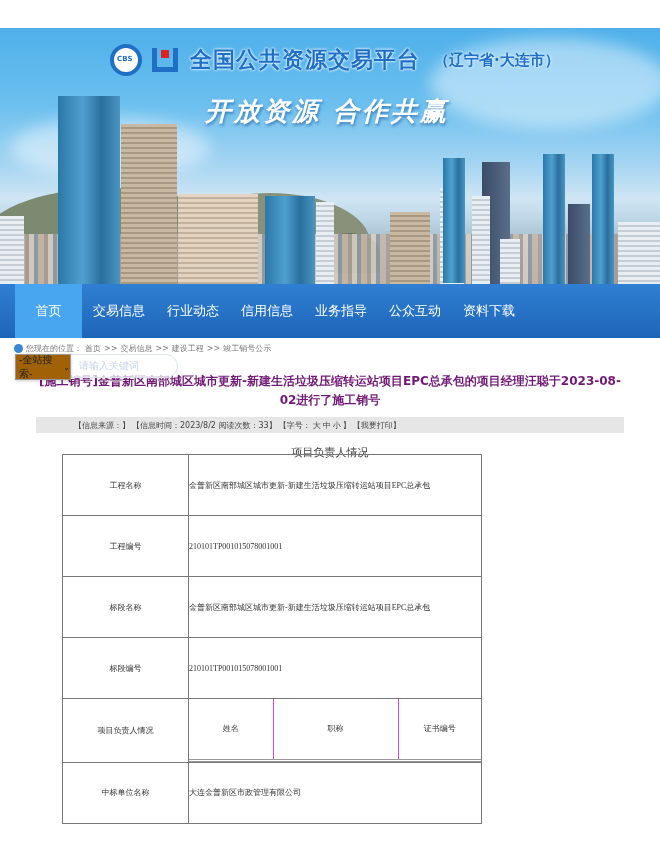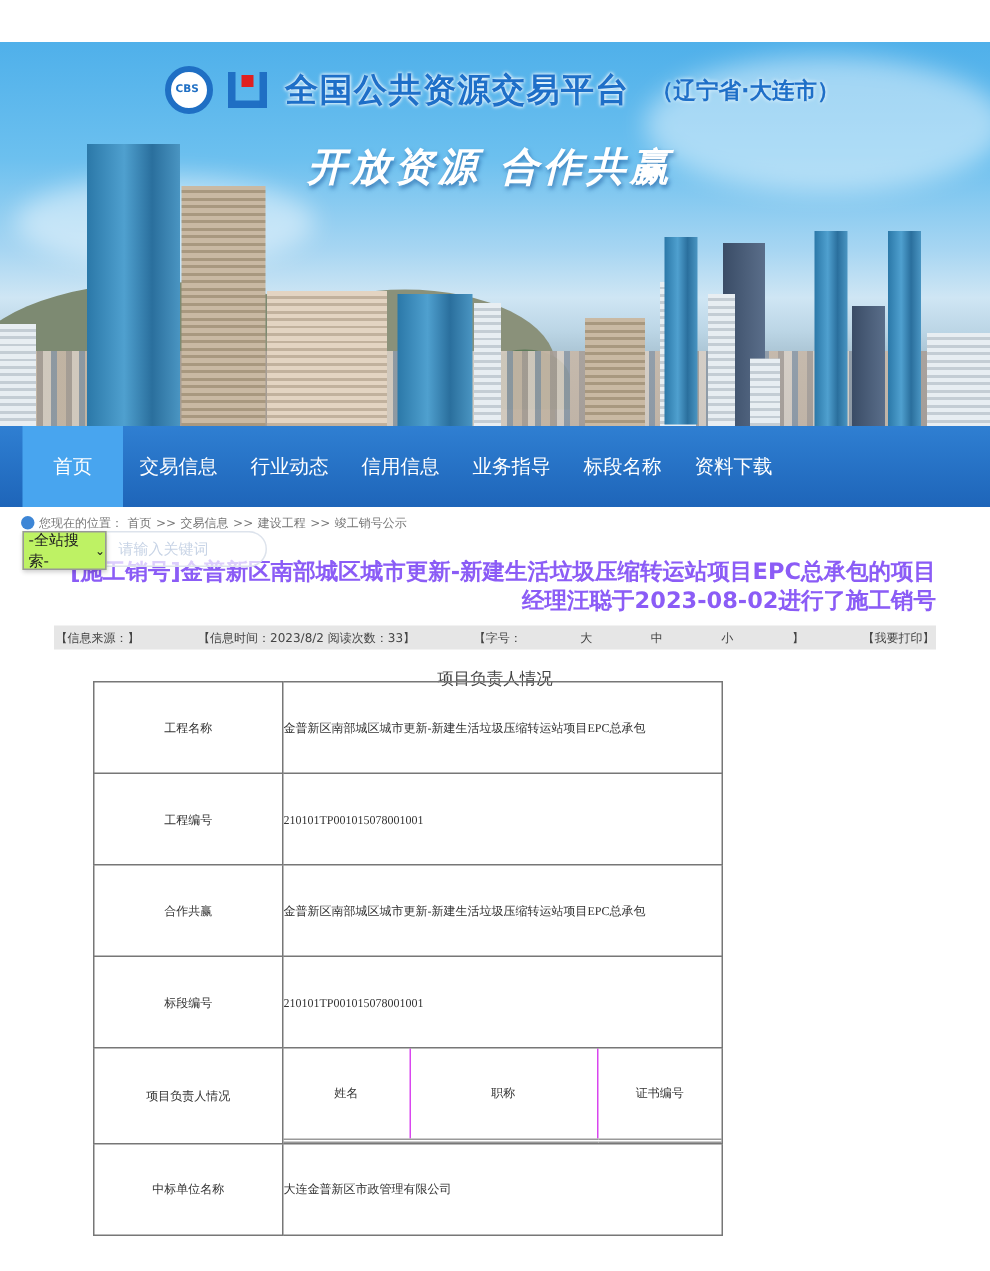--- a/index.html
+++ b/index.html
@@ -28,25 +28,25 @@
   .logo-sj .red { position: absolute; left: 9px; top: 4px; width: 8px; height: 8px; background: #e02020; }
   .site-title { font-size: 22px; font-weight: bold; color: #1e6fc8; letter-spacing: 1px; text-shadow: 0 0 3px #fff, 0 0 2px #fff; }
   .site-sub { font-size: 15px; font-weight: bold; color: #1e6fc8; text-shadow: 0 0 3px #fff; margin-left: 4px; }
   .slogan { position: absolute; top: 66px; left: 205px; font-size: 26px; font-weight: bold; font-style: italic; color: #ffffff; letter-spacing: 3px; text-shadow: 1px 2px 3px rgba(20,80,150,0.6); }
   .nav { position: absolute; left: 0; right: 0; bottom: 0; height: 54px; background: linear-gradient(180deg, #2f7fd2, #1e65b9); display: flex; align-items: center; }
   .nav-item { height: 54px; display: flex; align-items: center; justify-content: center; color: #ffffff; font-size: 13px; padding: 0 11px; cursor: pointer; }
   .nav-item.active { background: #48a5ef; width: 67px; margin-left: 15px; padding: 0; }
   .crumb-area { position: relative; height: 30px; }
   .crumb { position: absolute; left: 14px; top: 5px; font-size: 8px; color: #777; display: flex; gap: 3px; align-items: center; }
   .crumb .pin { width: 9px; height: 9px; border-radius: 50%; background: #3d86d6; display: inline-block; }
-  .search-select { position: absolute; left: 15px; top: 16px; height: 26px; width: 56px; border: 1px solid #999; background: #bef264; font-size: 10px; color: #222; display: flex; align-items: center; padding-left: 3px; box-shadow: 0 1px 3px rgba(0,0,0,0.2); z-index: 2; }
+  .search-select { position: absolute; left: 15px; top: 16px; height: 26px; width: 56px; border: 1px solid #999; background: #a16207; font-size: 10px; color: #222; display: flex; align-items: center; padding-left: 3px; box-shadow: 0 1px 3px rgba(0,0,0,0.2); z-index: 2; }
   .search-select .caret { font-size: 8px; margin-left: 3px; }
   .search-input { position: absolute; left: 70px; top: 16px; height: 24px; width: 108px; border: 1px solid #dde3ec; border-radius: 0 12px 12px 0; font-size: 10px; color: #c8d4e6; padding-left: 8px; display: flex; align-items: center; background: rgba(255,255,255,0.7); z-index: 1; }
-  .article-title { text-align: right; font-size: 15px; font-weight: bold; color: #8b5cf6; line-height: 19px; padding: 4px 36px 0; }
-  .meta-bar { margin: 7px 36px 0; height: 16px; background: #e6e6e6; font-size: 8px; color: #444; display: flex; align-items: center; justify-content: space-between; }
+  .article-title { text-align: center; font-size: 12px; font-weight: bold; color: #701a75; line-height: 19px; padding: 4px 36px 0; }
+  .meta-bar { margin: 7px 36px 0; height: 16px; background: #e6e6e6; font-size: 8px; color: #444; display: flex; align-items: center; justify-content: flex-start; padding-left: 37px; }
   .meta-bar span { margin: 0 1px; }
   .meta-bar .lnk { cursor: pointer; }
   .doc-heading { text-align: center; font-family: "DejaVu Serif", serif; font-size: 11px; color: #444; margin-top: 12px; }
   table.info { position: absolute; left: 62px; top: 454px; width: 420px; border-collapse: collapse; font-size: 8px; color: #333; }
   table.info td { border: 1px solid #777; height: 61px; vertical-align: middle; }
   table.info td.lbl { width: 126px; text-align: center; }
   table.info td.val { text-align: left; padding-left: 0; font-family: Liberation Serif, serif; }
   table.sub { width: 100%; height: 100%; border-collapse: collapse; }
   table.sub td { border: none; border-right: 1px solid #d946ef; border-bottom: 3px double #999; text-align: center; height: 61px; }
   table.sub td:last-child { border-right: none; }
@@ -91,21 +91,21 @@
     <span class="site-sub">（辽宁省·大连市）</span>
   </div>
   <div class="slogan">开放资源  合作共赢</div>
 
   <div class="nav">
     <div class="nav-item active">首页</div>
     <div class="nav-item">交易信息</div>
     <div class="nav-item">行业动态</div>
     <div class="nav-item">信用信息</div>
     <div class="nav-item">业务指导</div>
-    <div class="nav-item">标段名称</div>
+    <div class="nav-item">公众互动</div>
     <div class="nav-item">资料下载</div>
   </div>
 </div>
 
 <div class="crumb-area">
   <div class="crumb">
     <span class="pin"></span>
     <span>您现在的位置：</span>
     <span>首页</span>
     <span>&gt;&gt;</span>
@@ -141,21 +141,21 @@
   <tbody>
       <tr>
     <td class="lbl">工程名称</td>
     <td class="val">金普新区南部城区城市更新-新建生活垃圾压缩转运站项目EPC总承包</td>
   </tr>
   <tr>
     <td class="lbl">工程编号</td>
     <td class="val">210101TP001015078001001</td>
   </tr>
   <tr>
-    <td class="lbl">合作共赢</td>
+    <td class="lbl">标段名称</td>
     <td class="val">金普新区南部城区城市更新-新建生活垃圾压缩转运站项目EPC总承包</td>
   </tr>
   <tr>
     <td class="lbl">标段编号</td>
     <td class="val">210101TP001015078001001</td>
   </tr>
   <tr>
     <td class="lbl">项目负责人情况</td>
     <td class="subwrap">
       <table class="sub">

